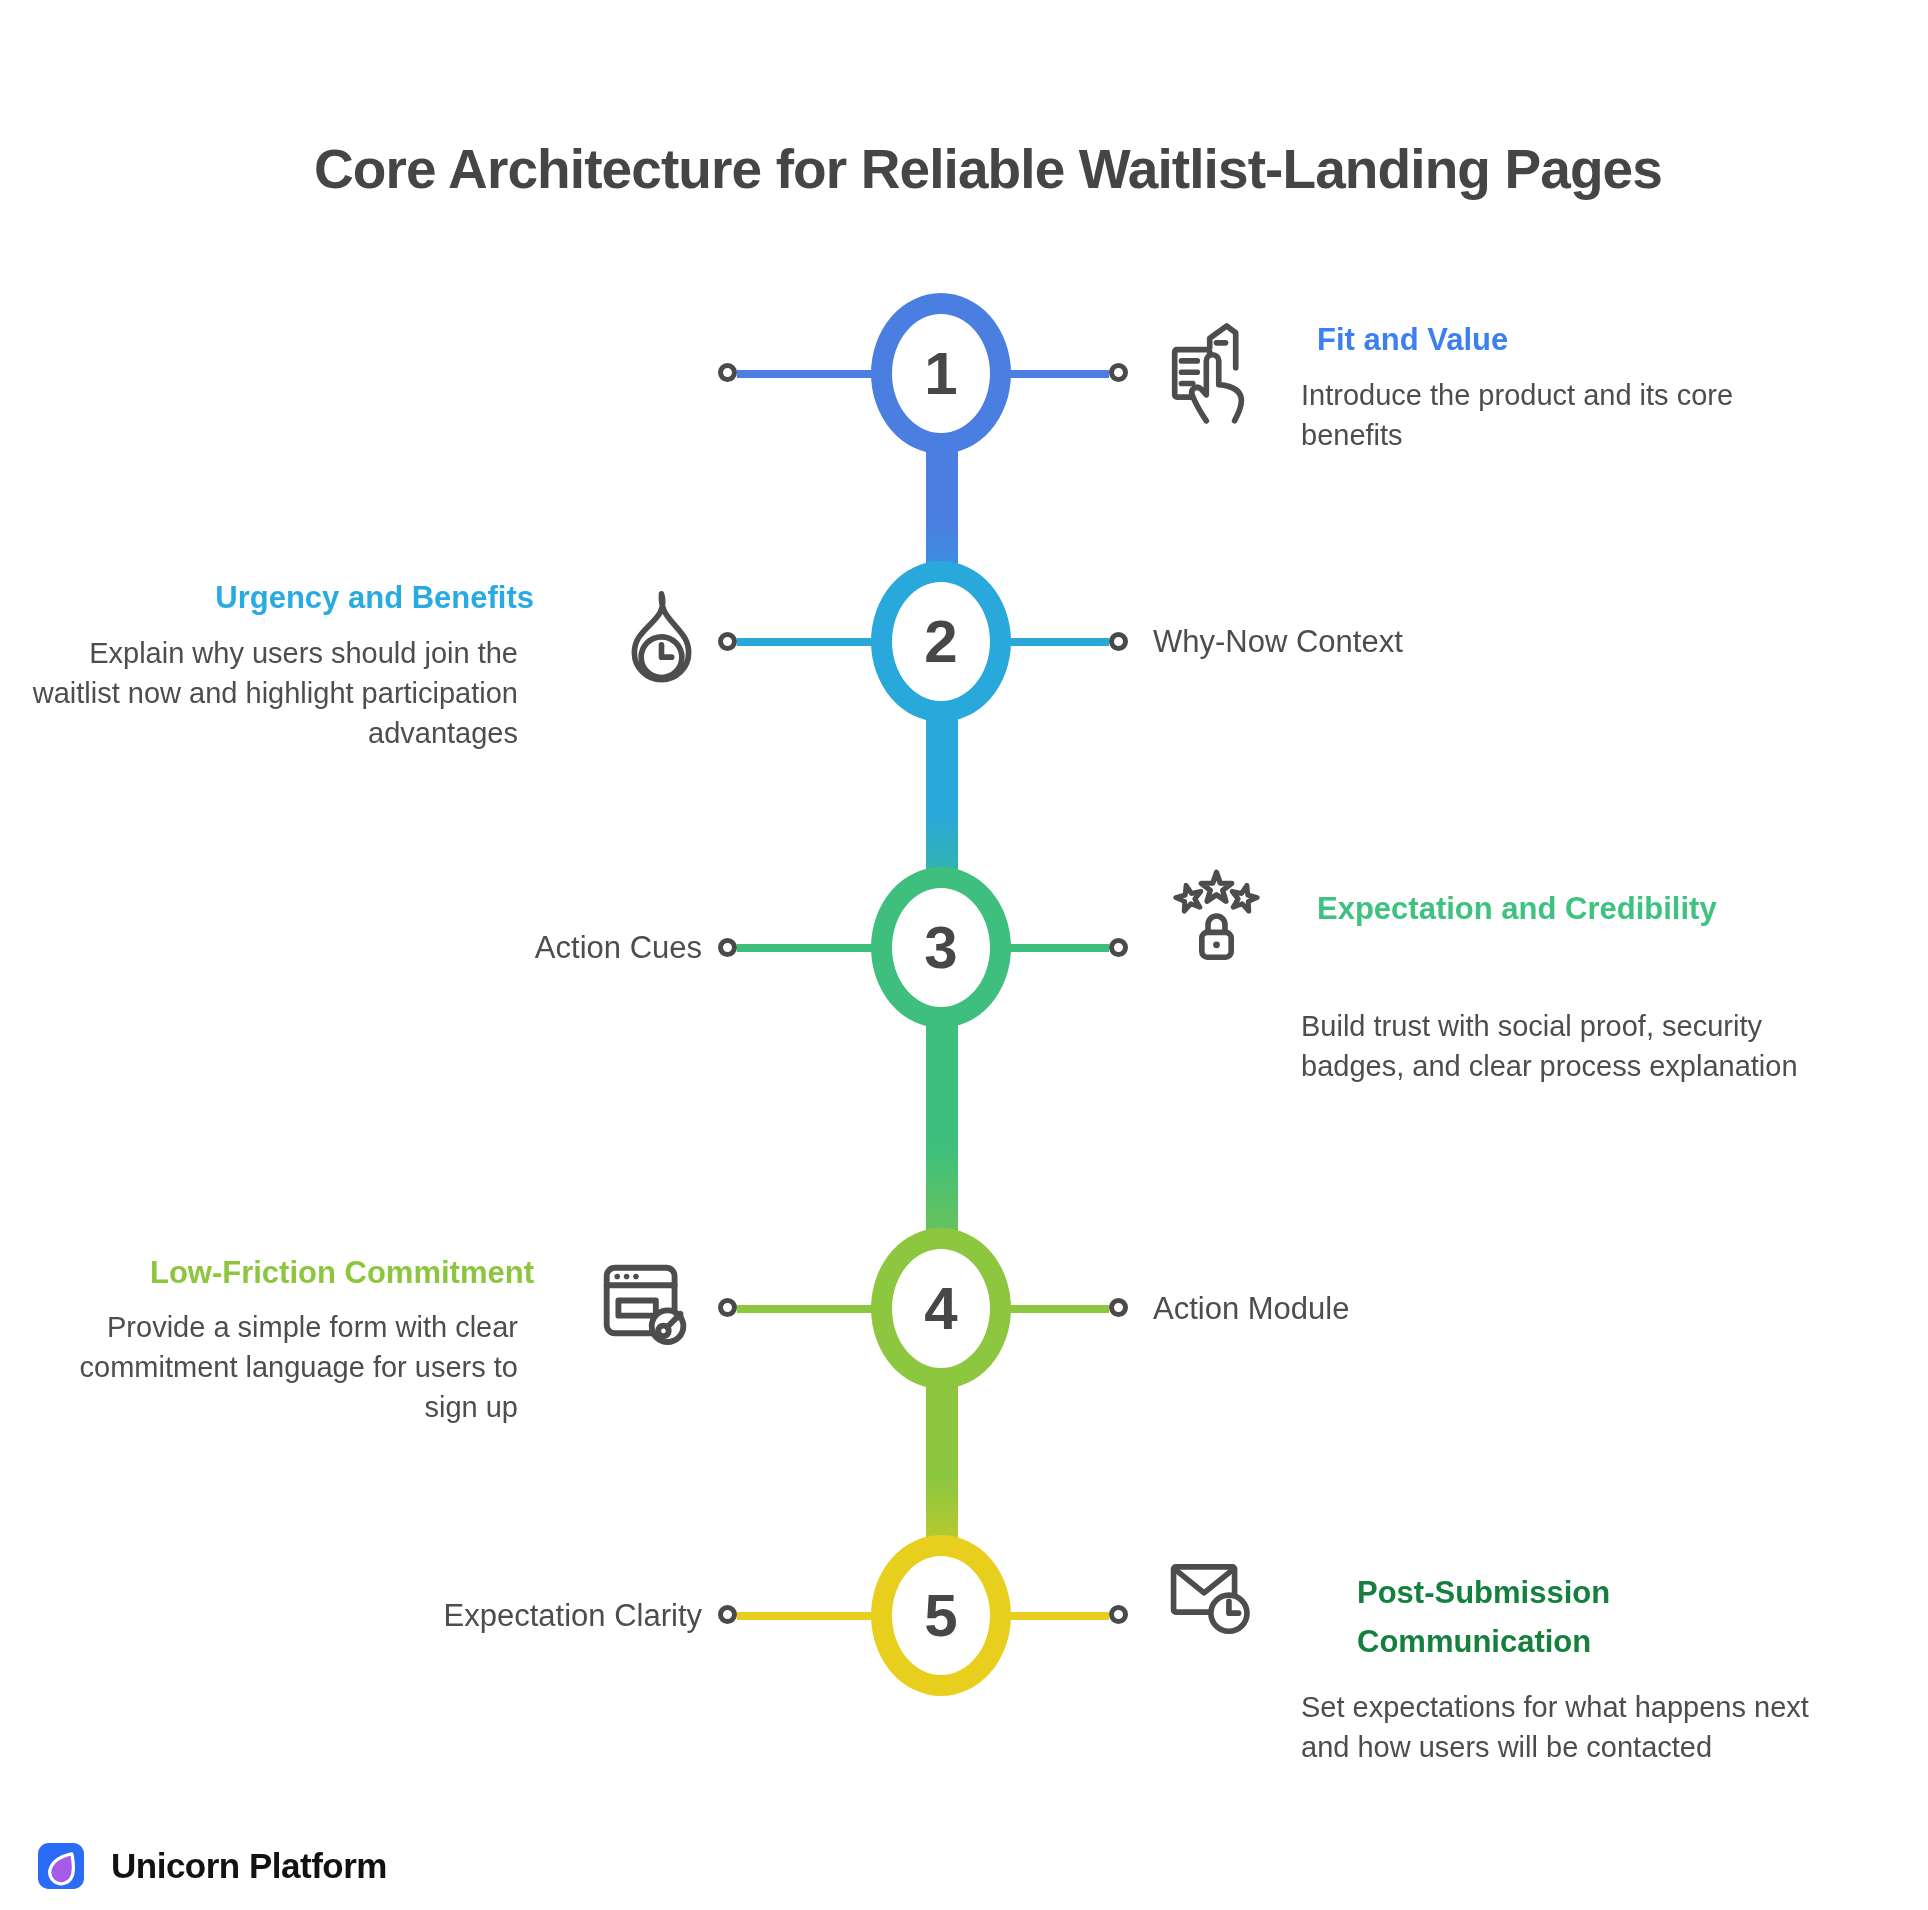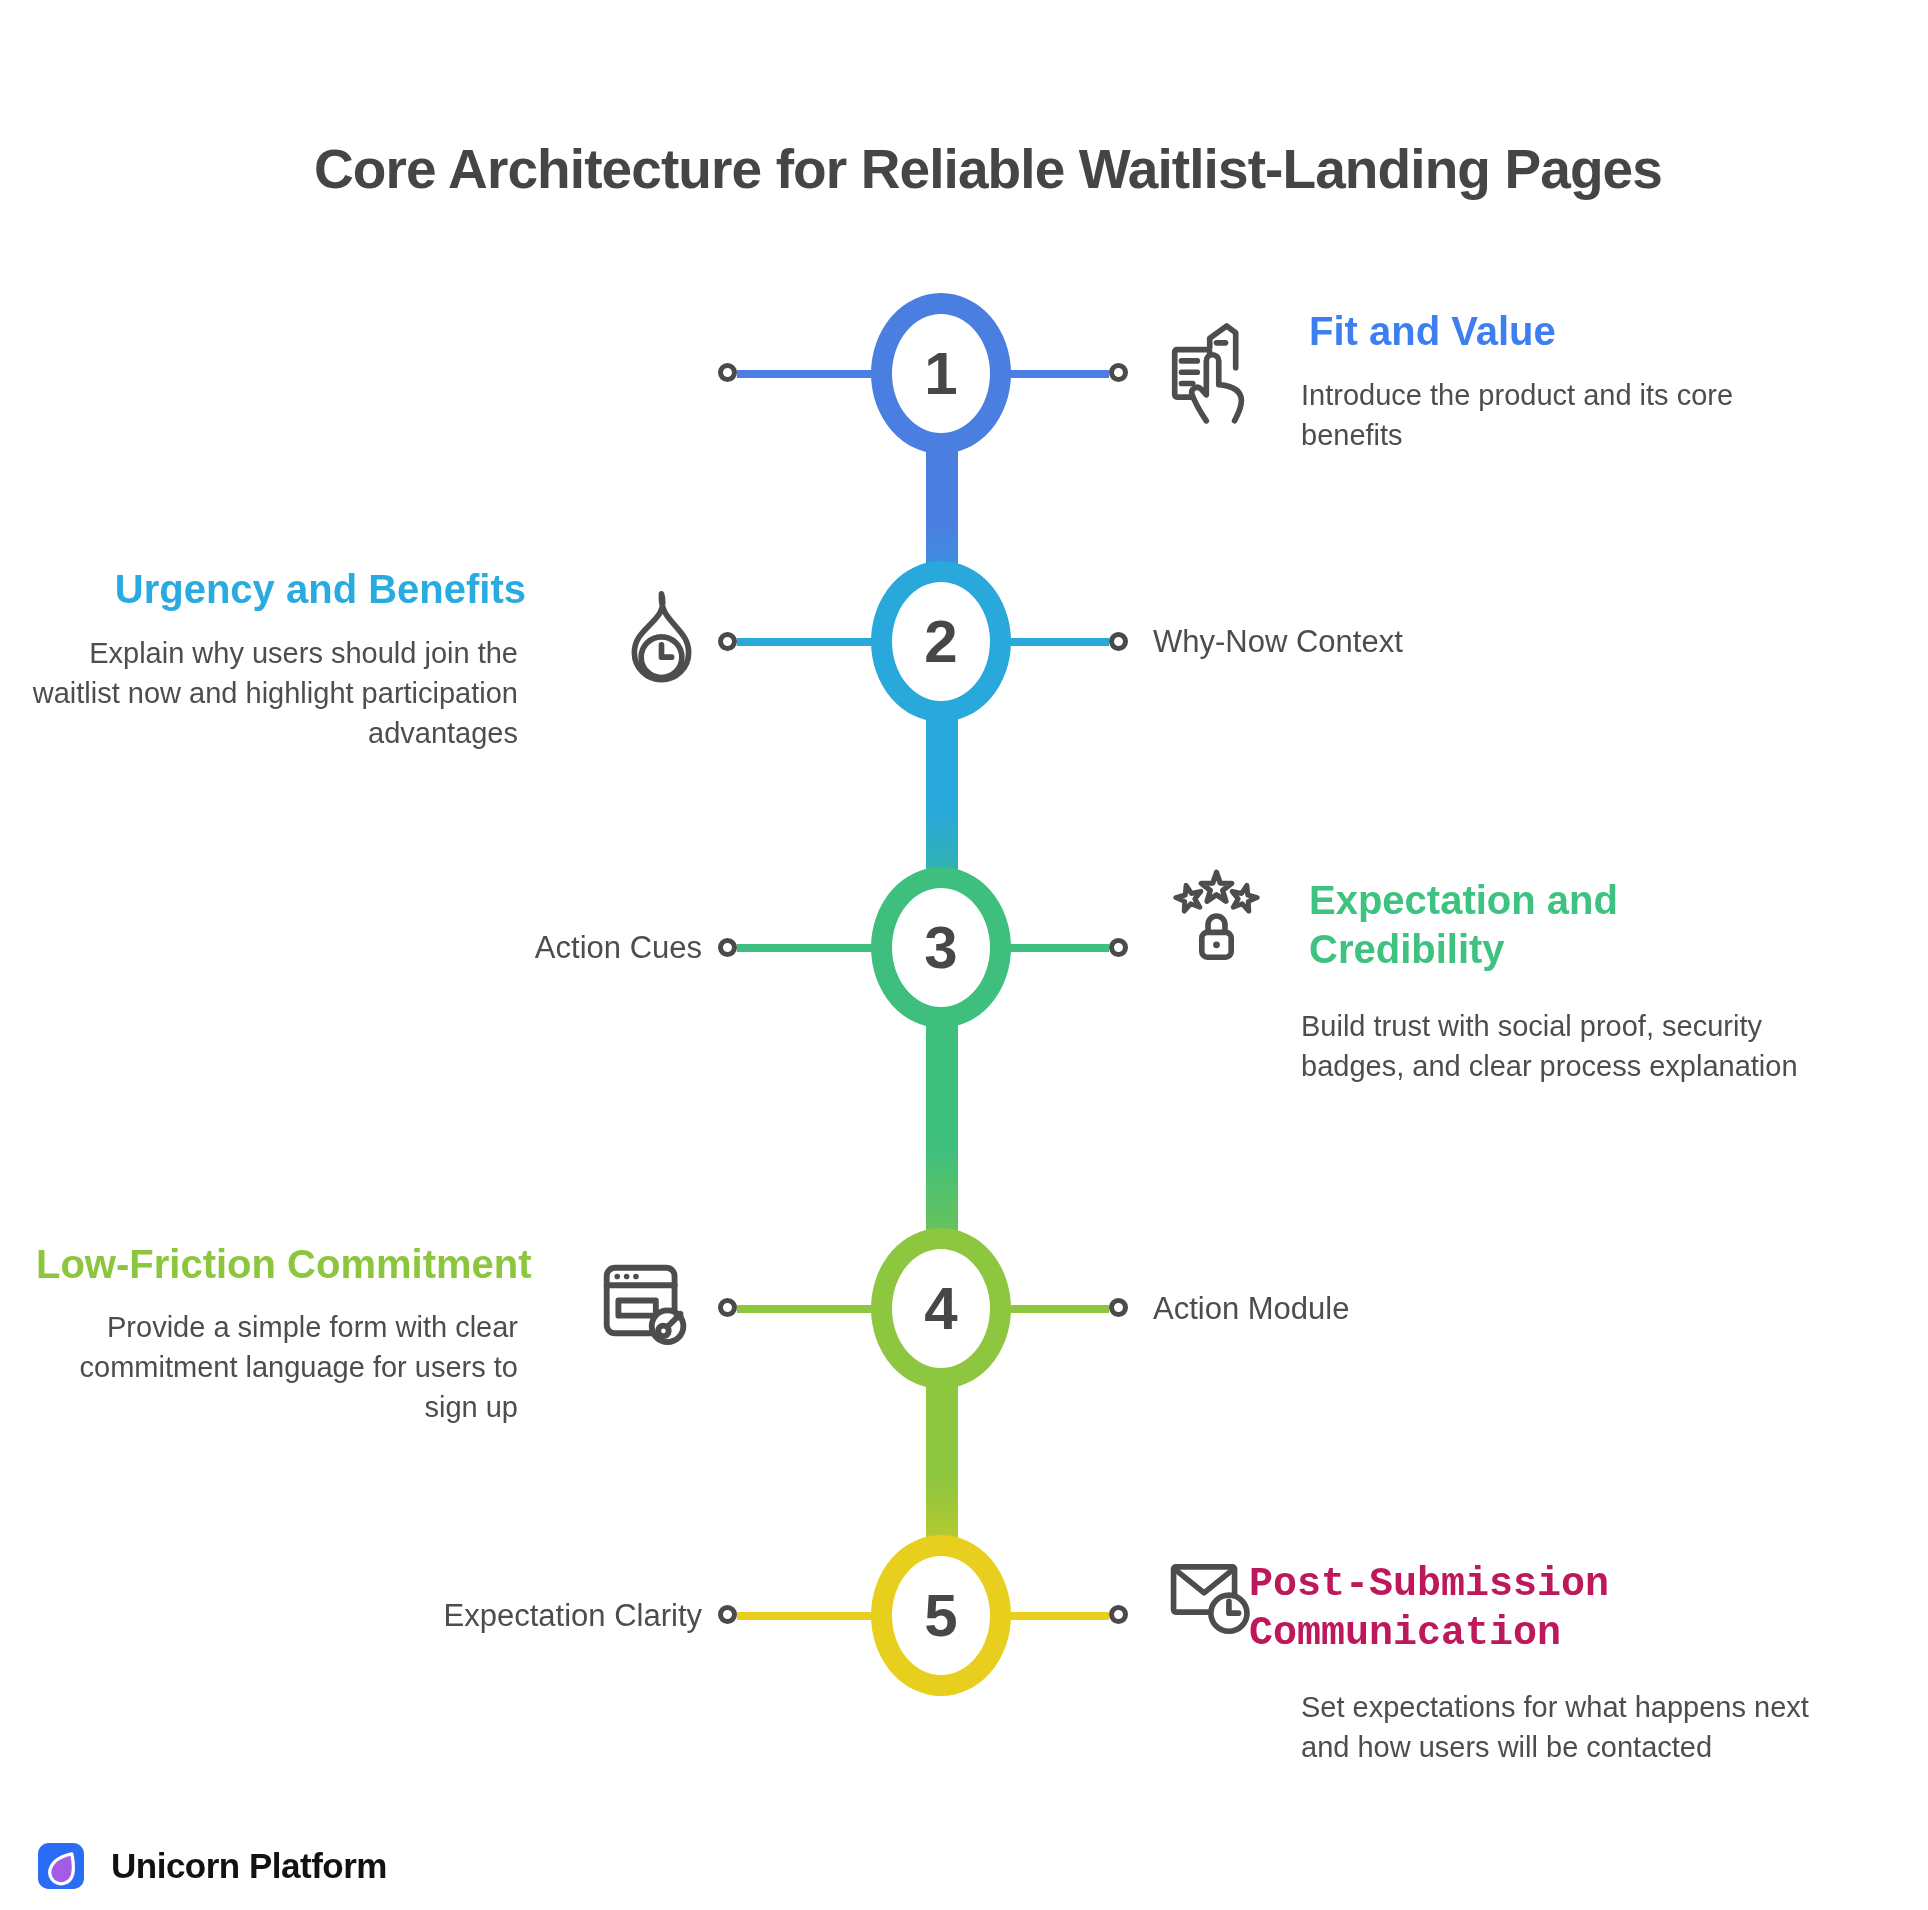--- a/index.html
+++ b/index.html
@@ -28,21 +28,21 @@
   .hline{position:absolute;height:7.5px;z-index:1;}
   .ring{
     position:absolute;width:9.4px;height:9.4px;background:#fff;
     border:5.6px solid #4a4a4a;border-radius:50%;z-index:2;
   }
 
   .side-label{position:absolute;font-size:31px;color:#4d4d4d;line-height:41px;}
   .side-label.left{left:325px;width:377px;text-align:right;}
   .side-label.right{left:1153px;width:527px;text-align:left;}
 
-  .heading{position:absolute;font-size:40px;font-weight:700;line-height:49px;margin:8px;}
+  .heading{position:absolute;font-size:31px;font-weight:700;line-height:49px;margin:16px;}
   .desc{position:absolute;font-size:29px;line-height:40px;color:#4d4d4d;margin:0;}
   .ta-r{text-align:right;}
   .nowrap{white-space:nowrap;}
 
   .icon{position:absolute;z-index:2;}
   .icon svg{display:block;width:100%;height:100%;}
   .ic{fill:none;stroke:#4d4d4d;stroke-width:5;stroke-linecap:round;stroke-linejoin:round;}
   .ic-fill{fill:#4d4d4d;stroke:none;}
   .ic-white{fill:#fff;}
 
@@ -161,21 +161,21 @@
   <div class="hline" style="left: 1009px; top: 1612px; width: 100px; background-color: rgb(232, 207, 30);"></div>
   <div class="ring" style="left:1109px;top:1605px;"></div>
   <div class="icon" style="left:1160px;top:1542px;width:113px;height:113px;">
     <svg viewBox="0 0 100 100">
       <rect class="ic ic-white" x="12" y="22" width="54" height="40" rx="2"></rect>
       <path class="ic" d="M13 24 L39 45 L65 24"></path>
       <circle class="ic ic-white" cx="61" cy="63" r="16"></circle>
       <path class="ic" d="M61 63 V52.5 M61 63 H69.5"></path>
     </svg>
   </div>
-  <h2 class="heading" style="left: 1241px; top: 1552px; width: 433px; color: #be185d; font-family: Liberation Mono, monospace;">Post-Submission Communication</h2>
+  <h2 class="heading" style="left: 1341px; top: 1552px; width: 433px; color: #15803d;">Post-Submission Communication</h2>
   <p class="desc" style="left:1301px;top:1687px;width:556px;">Set expectations for what happens next and how users will be contacted</p>
 
   <div class="footer-logo">
     <svg viewBox="0 0 64 64">
       <rect width="64" height="64" rx="15" fill="#2B6CF6"></rect>
       <path d="M47 15 C47 15 22 19 17 36 a16 16 0 0 0 30 11 C52 36 47 15 47 15 Z" fill="#A45BE8" stroke="#ffffff" stroke-width="4.5" stroke-linejoin="round"></path>
     </svg>
   </div>
   <div class="brand">Unicorn Platform</div>
 

